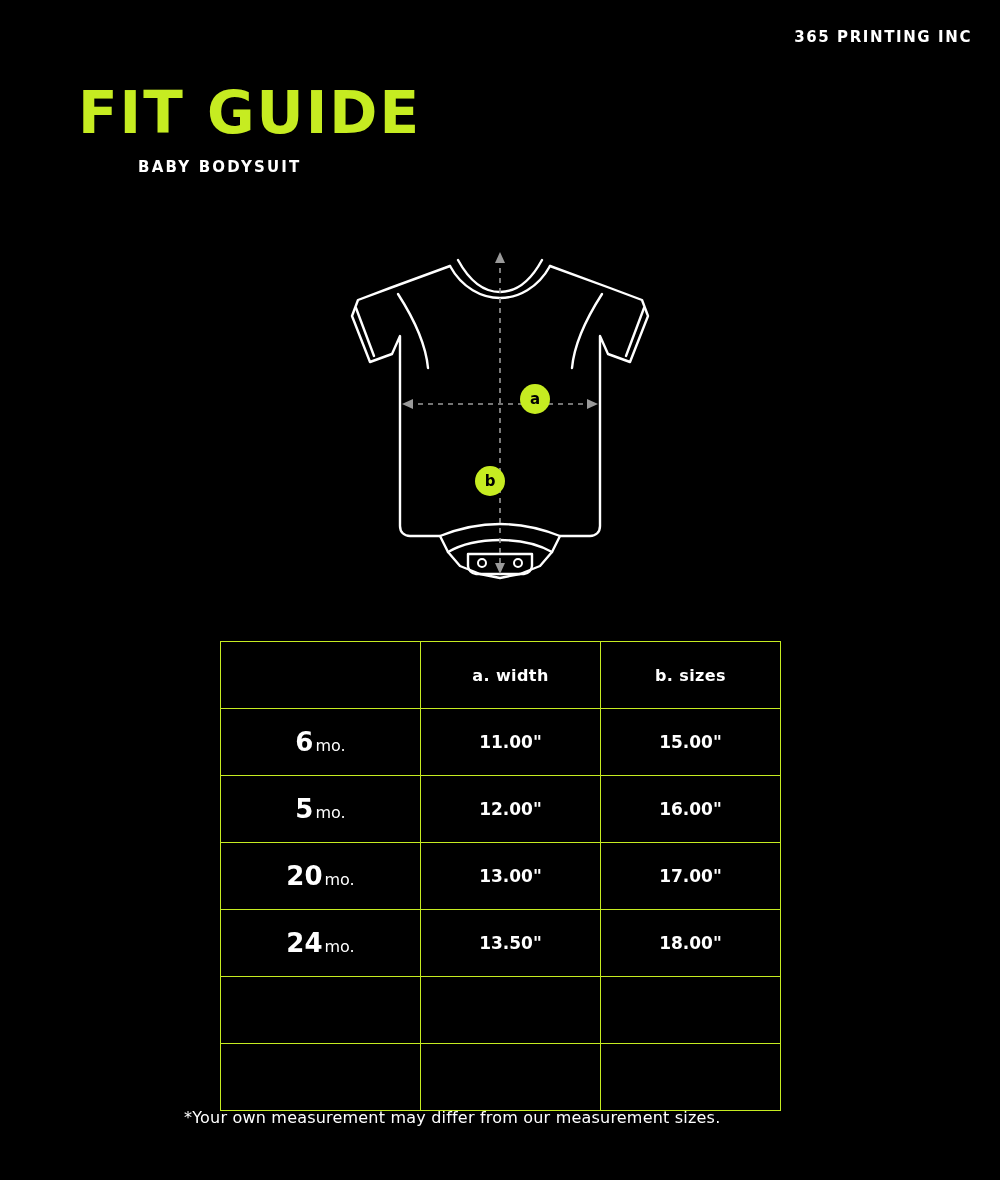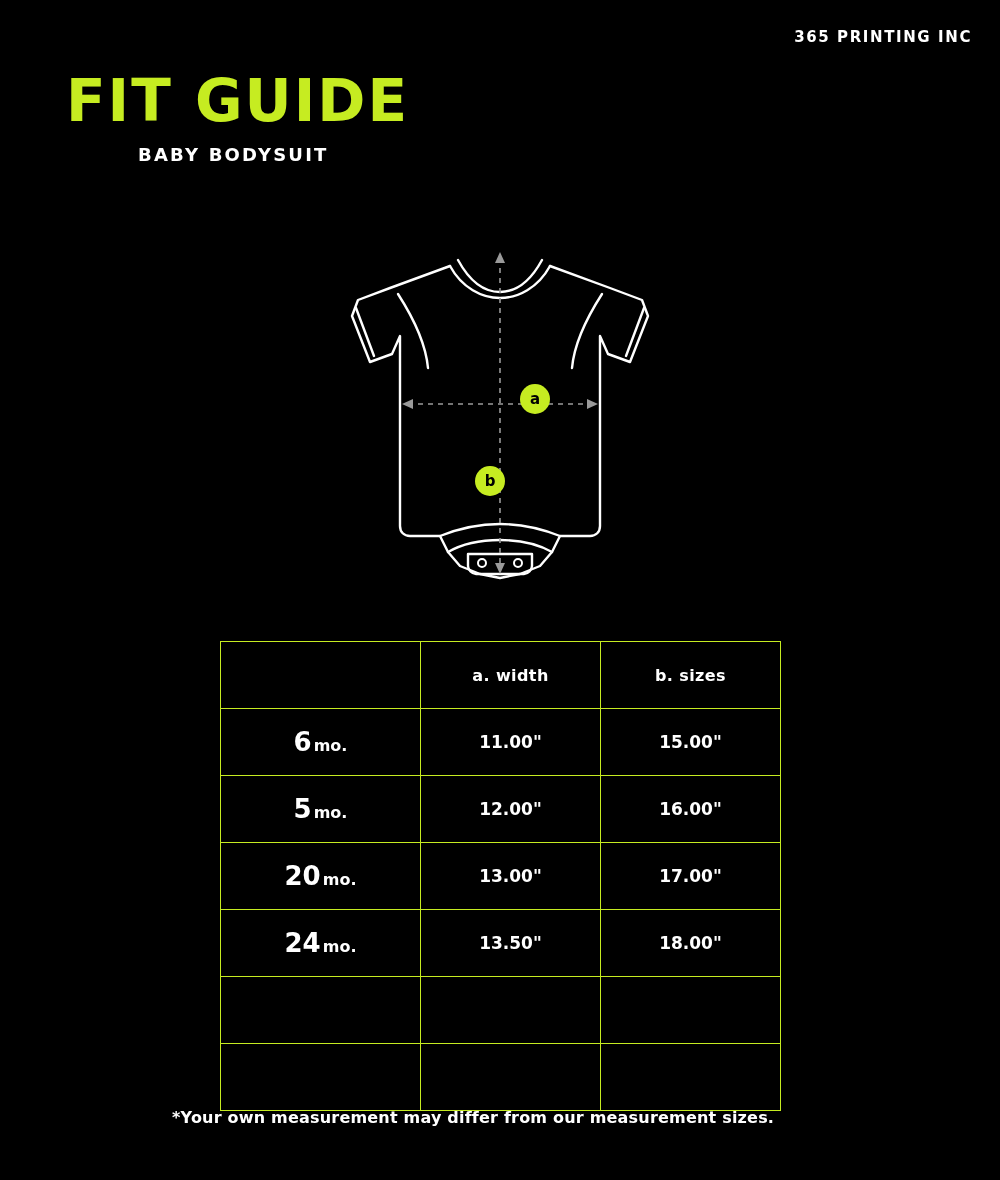--- a/index.html
+++ b/index.html
@@ -34,26 +34,26 @@
     top: 68px;
     left: 62px;
   }
   .main-title {
     font-family: "DejaVu Sans", sans-serif;
     font-weight: bold;
     font-size: 58px;
     letter-spacing: 2px;
     color: #c6ec21;
     line-height: 1;
-    margin: 4px;
+    margin: 16px;
   }
   .sub-title {
     font-family: "DejaVu Sans", sans-serif;
     font-weight: bold;
-    font-size: 18px;
+    font-size: 15px;
     letter-spacing: 2.2px;
     color: #ffffff;
     margin: 14px 0 0 76px;
   }
 
   
   .illustration {
     position: absolute;
     top: 236px;
     left: 330px;
@@ -106,39 +106,39 @@
     color: #ffffff;
   }
   .size-num {
     font-family: "DejaVu Sans", sans-serif;
     font-weight: bold;
     font-size: 26px;
     color: #ffffff;
   }
   .size-unit {
     font-family: "DejaVu Sans", sans-serif;
-    font-weight: bold;
+    font-weight: normal;
     font-size: 16px;
     color: #ffffff;
     margin-left: 2px;
   }
   .meas {
     font-family: "DejaVu Sans", sans-serif;
     font-weight: bold;
     font-size: 17px;
     color: #ffffff;
   }
 
   
   .footnote {
     position: absolute;
-    left: 172px;
+    left: 184px;
     top: 1108px;
     font-family: "DejaVu Sans", sans-serif;
-    font-weight: bold;
+    font-weight: normal;
     font-size: 16px;
     letter-spacing: 0.2px;
     color: #ffffff;
   }
 </style>
 </head>
 <body>
 
 <div class="brand">365 PRINTING INC</div>
 

